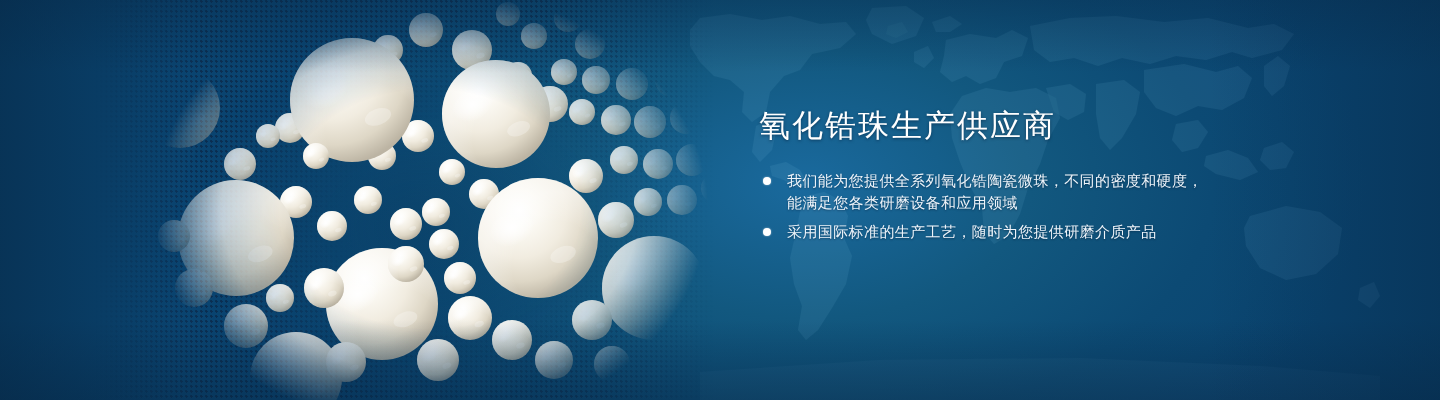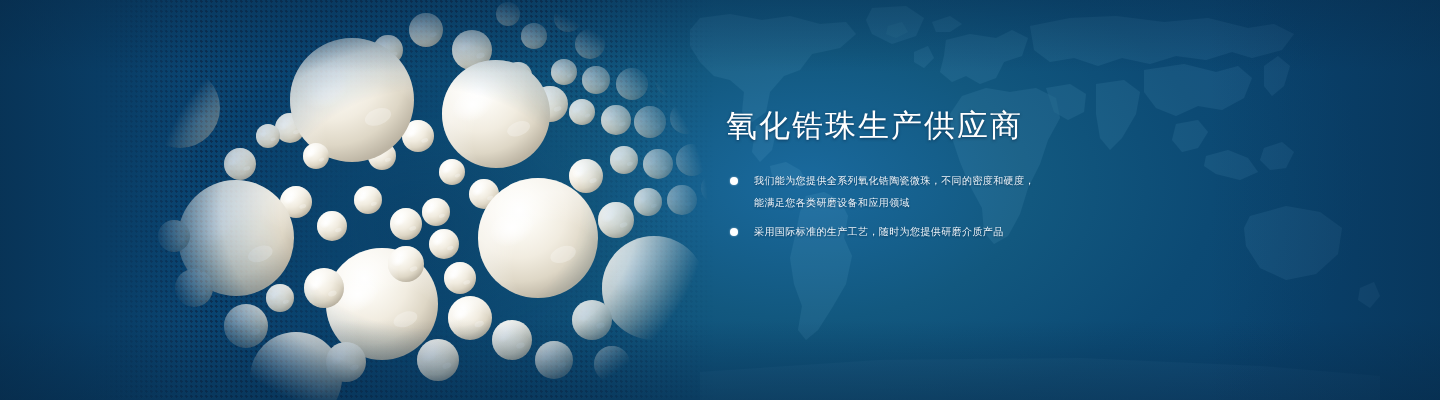--- a/index.html
+++ b/index.html
@@ -61,38 +61,38 @@
     left:120px;top:-12px;
     width:620px;height:425px;
     -webkit-mask-image:radial-gradient(ellipse 290px 230px at 50% 52%, #000 52%, rgba(0,0,0,.75) 72%, rgba(0,0,0,0) 96%);
     mask-image:radial-gradient(ellipse 290px 230px at 50% 52%, #000 52%, rgba(0,0,0,.75) 72%, rgba(0,0,0,0) 96%);
   }
   .beads svg{width:100%;height:100%;display:block;}
 
   
   .copy{
     position:absolute;
-    left:726px;top:106px;
+    left:759px;top:106px;
     width:520px;
   }
   .headline{
     color:#ffffff;
     font-size:31px;
     line-height:40px;
     letter-spacing:2px;
     font-weight:400;
     margin:0 0 24px 0;
     text-shadow:0 1px 3px rgba(0,20,45,.5);
     white-space:nowrap;
   }
   .bullets{list-style:none;margin:0;padding:0;}
   .bullet{
     position:relative;
     color:#eef4fa;
-    font-size:10px;
+    font-size:15px;
     line-height:22px;
     padding-left:28px;
     margin-bottom:7px;
     letter-spacing:.4px;
     text-shadow:0 1px 2px rgba(0,20,45,.45);
   }
   .bullet:last-child{margin-bottom:8px;}
   .dot{
     position:absolute;
     left:4px;top:7px;

